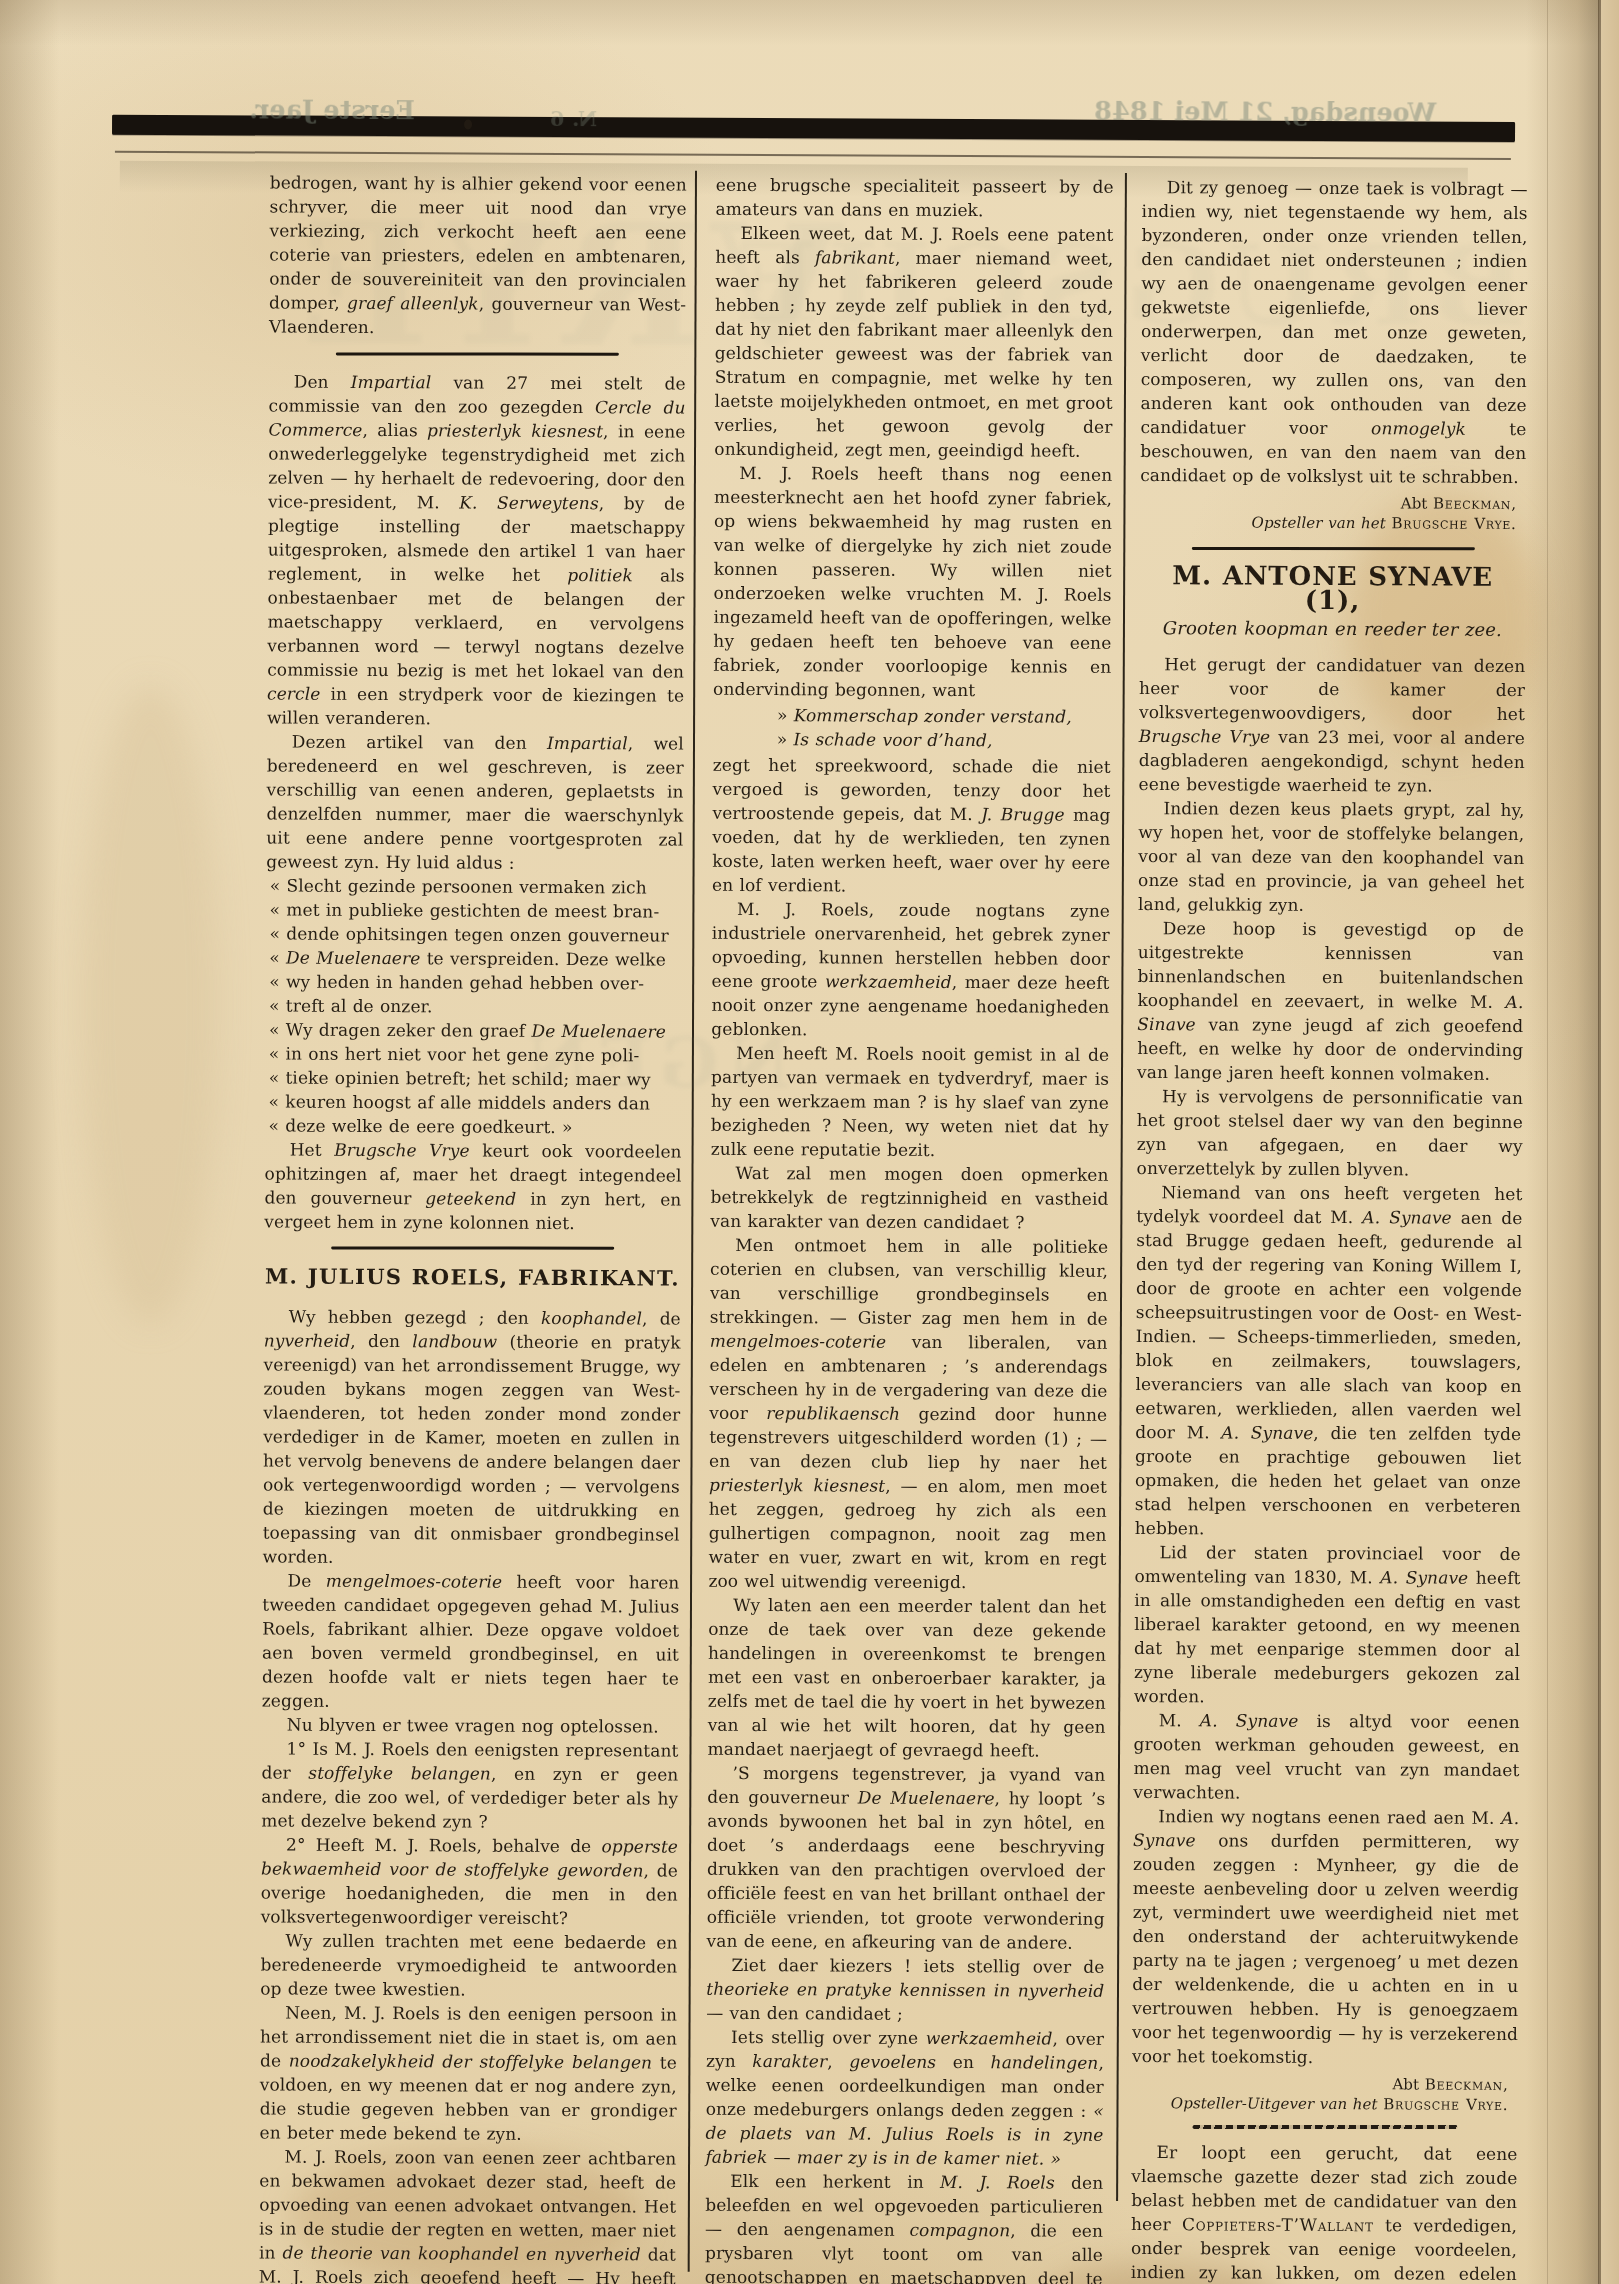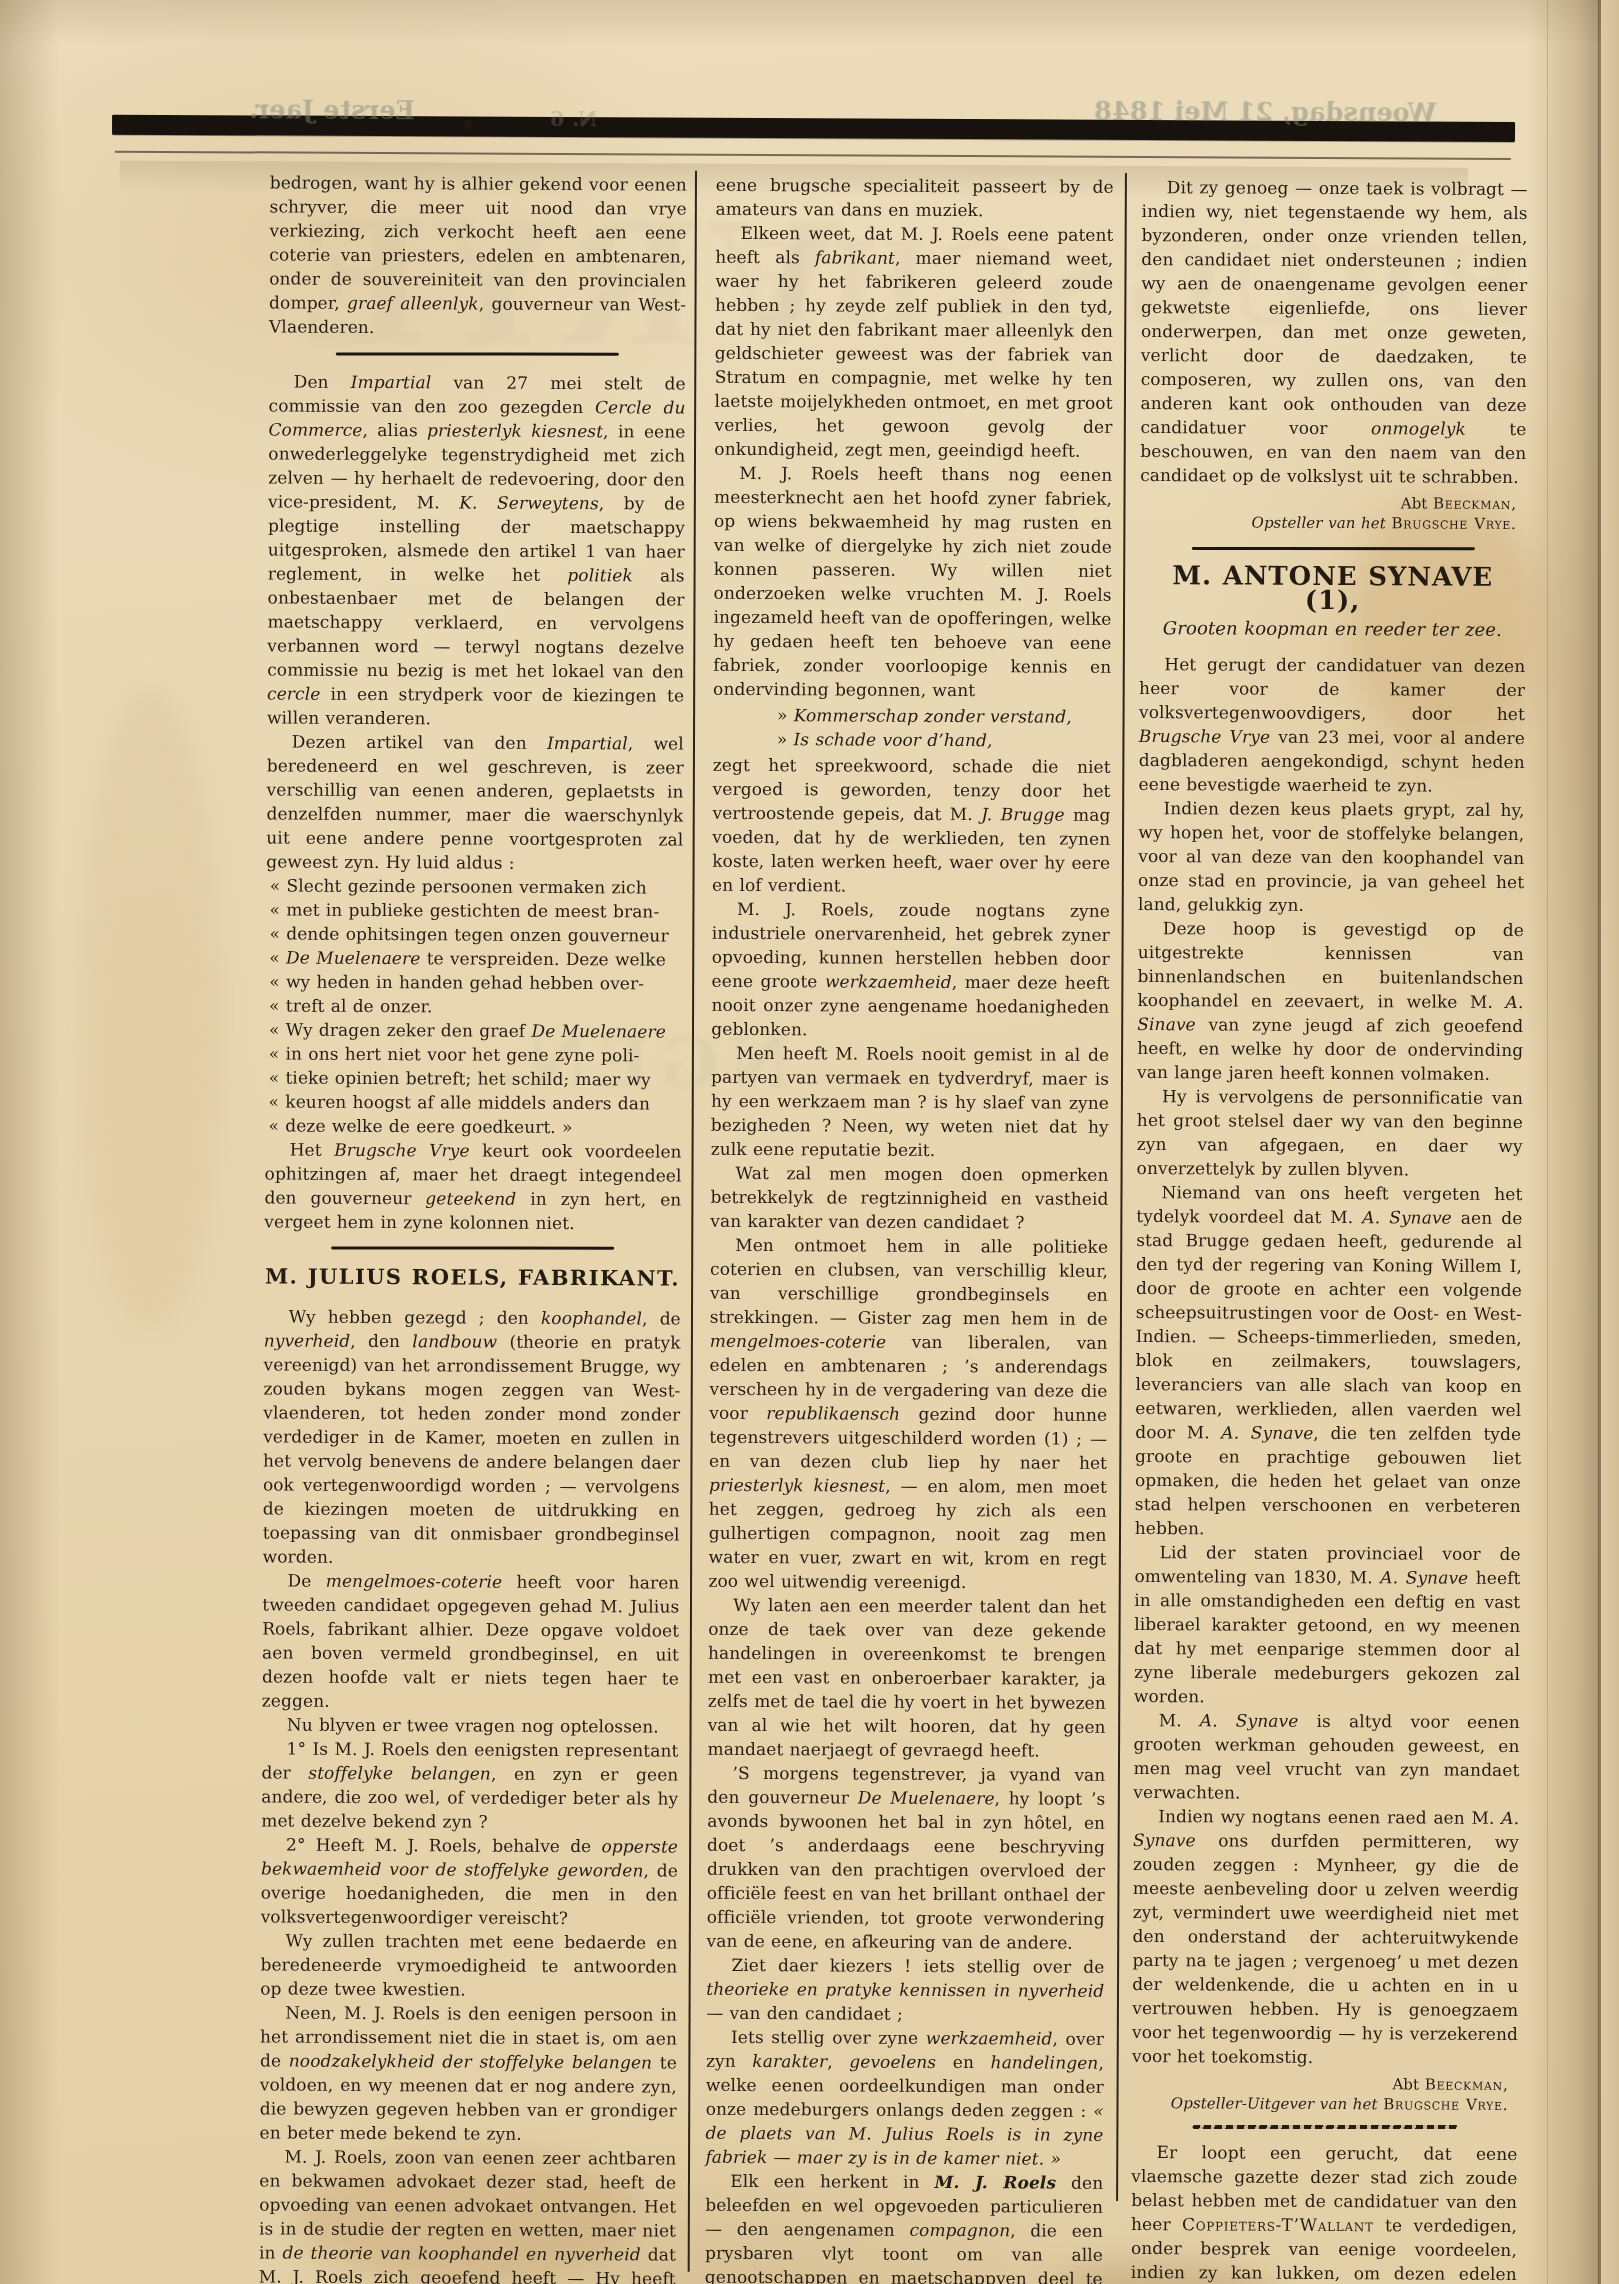--- a/index.html
+++ b/index.html
@@ -23,21 +23,21 @@
   .vrule1{left:697px;top:168px;height:2101px;transform:rotate(-0.1deg);}
   .vrule2{left:1126px;top:168px;height:2028px;transform:rotate(-0.05deg);}
   
   .col{position:absolute;top:170px;color:#241c12;font-size:17px;line-height:24px;text-align:justify;letter-spacing:0.1px;word-spacing:0.7px;z-index:2;}
   #col1{left:270px;width:417px;}
   #col2{left:716px;width:398px;}
   #col3{left:1142px;width:386px;}
   .p{text-indent:25px;}
   .p.noindent{text-indent:0;}
   .it{font-style:italic;}
-  .bd{font-weight:bold;}
+  .bd{font-weight:normal;}
   .sc{font-variant:small-caps;letter-spacing:0.7px;}
   .quote{margin:0;}
   .qline{text-indent:0;padding-left:3.7px;}
   .verse{margin:1.8px 0;}
   .vline{padding-left:64px;text-align:left;}
   .rule-short{width:283px;height:3.2px;background:#1d1710;margin:12.8px auto 14.6px;border-radius:1.4px;transform:rotate(-0.25deg);}
   .wavy{width:265px;height:4.1px;margin:10px auto 12px;background:repeating-linear-gradient(100deg,#241d14 0 7.3px,rgba(36,29,20,.15) 7.3px 11px);border-radius:1.8px;transform:rotate(-0.3deg);}
   .h-md{text-align:center;font-weight:bold;font-size:21px;letter-spacing:1.4px;margin:15.5px 0 16.4px;text-indent:0;}
   .h-lg{text-align:center;font-weight:bold;font-size:26px;letter-spacing:0.9px;margin:13.7px 0 4.6px;text-indent:0;}
   .sub{text-align:center;font-style:italic;font-size:18px;margin:0 0 12px;text-indent:0;}
@@ -104,21 +104,21 @@
         </div>
         <div class="p"><span>Het </span><span class="it">Brugsche Vrye</span><span> keurt ook voordeelen ophitzingen af, maer het draegt integendeel den gouverneur </span><span class="it">geteekend</span><span> in zyn hert, en vergeet hem in zyne kolonnen niet.</span></div>
         <div class="rule-short"></div>
         <div class="h-md">M. JULIUS ROELS, FABRIKANT.</div>
         <div class="p"><span>Wy hebben gezegd ; den </span><span class="it">koophandel</span><span>, de </span><span class="it">nyverheid</span><span>, den </span><span class="it">landbouw</span><span> (theorie en pratyk vereenigd) van het arrondissement Brugge, wy zouden bykans mogen zeggen van West-vlaenderen, tot heden zonder mond zonder verdediger in de Kamer, moeten en zullen in het vervolg benevens de andere belangen daer ook vertegenwoordigd worden ; — vervolgens de kiezingen moeten de uitdrukking en toepassing van dit onmisbaer grondbeginsel worden.</span></div>
         <div class="p"><span>De </span><span class="it">mengelmoes-coterie</span><span> heeft voor haren tweeden candidaet opgegeven gehad M. Julius Roels, fabrikant alhier. Deze opgave voldoet aen boven vermeld grondbeginsel, en uit dezen hoofde valt er niets tegen haer te zeggen.</span></div>
         <div class="p"><span>Nu blyven er twee vragen nog optelossen.</span></div>
         <div class="p"><span>1° Is M. J. Roels den eenigsten representant der </span><span class="it">stoffelyke belangen</span><span>, en zyn er geen andere, die zoo wel, of verdediger beter als hy met dezelve bekend zyn ?</span></div>
         <div class="p"><span>2° Heeft M. J. Roels, behalve de </span><span class="it">opperste bekwaemheid voor de stoffelyke geworden</span><span>, de overige hoedanigheden, die men in den volksvertegenwoordiger vereischt?</span></div>
         <div class="p"><span>Wy zullen trachten met eene bedaerde en beredeneerde vrymoedigheid te antwoorden op deze twee kwestien.</span></div>
-        <div class="p"><span>Neen, M. J. Roels is den eenigen persoon in het arrondissement niet die in staet is, om aen de </span><span class="it">noodzakelykheid der stoffelyke belangen</span><span> te voldoen, en wy meenen dat er nog andere zyn, die bewyzen gegeven hebben van er grondiger en beter mede bekend te zyn.</span></div>
+        <div class="p"><span>Neen, M. J. Roels is den eenigen persoon in het arrondissement niet die in staet is, om aen de </span><span class="it">noodzakelykheid der stoffelyke belangen</span><span> te voldoen, en wy meenen dat er nog andere zyn, die studie gegeven hebben van er grondiger en beter mede bekend te zyn.</span></div>
         <div class="p"><span>M. J. Roels, zoon van eenen zeer achtbaren en bekwamen advokaet dezer stad, heeft de opvoeding van eenen advokaet ontvangen. Het is in de studie der regten en wetten, maer niet in </span><span class="it">de theorie van koophandel en nyverheid</span><span> dat M. J. Roels zich geoefend heeft — Hy heeft eenen spraekkunstigen franschen styl, eene zuivere schryfwyze, wy bekennen het geern, maer men kent geene boekwerken, geen enkel brochuertje door hem uitgegeven en geteekend over </span></div>
       </div>
     <div class="col" id="col2">
         <div class="p noindent"><span>eene brugsche specialiteit passeert by de amateurs van dans en muziek.</span></div>
         <div class="p"><span>Elkeen weet, dat M. J. Roels eene patent heeft als </span><span class="it">fabrikant</span><span>, maer niemand weet, waer hy het fabrikeren geleerd zoude hebben ; hy zeyde zelf publiek in den tyd, dat hy niet den fabrikant maer alleenlyk den geldschieter geweest was der fabriek van Stratum en compagnie, met welke hy ten laetste moijelykheden ontmoet, en met groot verlies, het gewoon gevolg der onkundigheid, zegt men, geeindigd heeft.</span></div>
         <div class="p"><span>M. J. Roels heeft thans nog eenen meesterknecht aen het hoofd zyner fabriek, op wiens bekwaemheid hy mag rusten en van welke of diergelyke hy zich niet zoude konnen passeren. Wy willen niet onderzoeken welke vruchten M. J. Roels ingezameld heeft van de opofferingen, welke hy gedaen heeft ten behoeve van eene fabriek, zonder voorloopige kennis en ondervinding begonnen, want</span></div>
         <div class="verse">
           <div class="vline"><span>» </span><span class="it">Kommerschap zonder verstand,</span></div>
           <div class="vline"><span>» </span><span class="it">Is schade voor d’hand,</span></div>
         </div>

